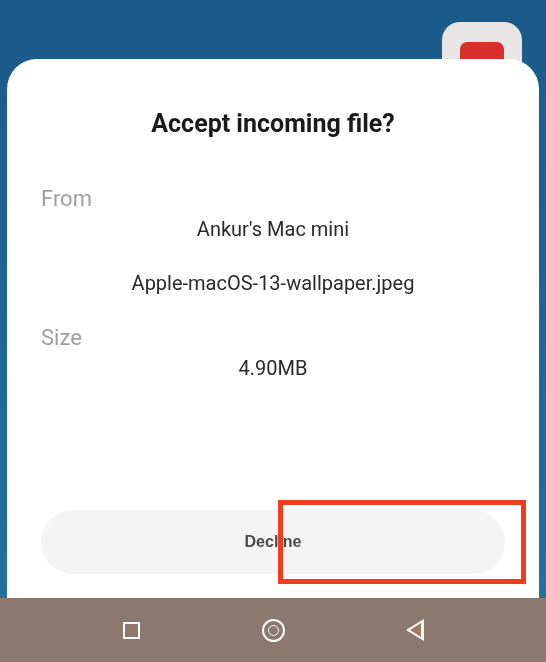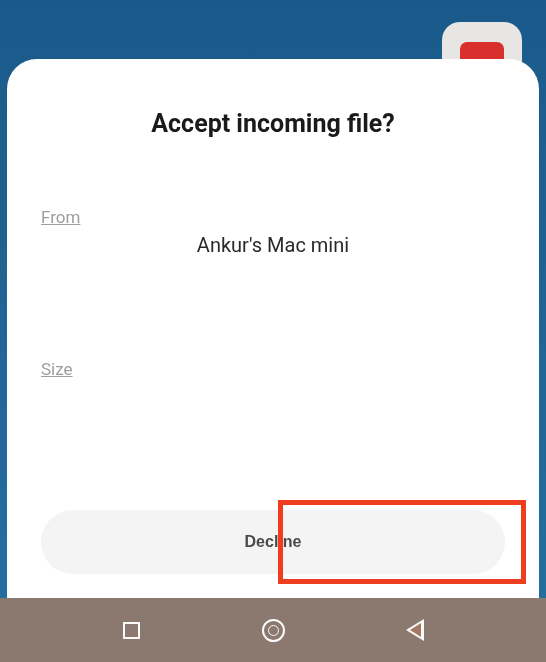--- a/index.html
+++ b/index.html
@@ -37,37 +37,35 @@
       position: absolute;
       top: 59px;
       left: 7px;
       right: 7px;
       bottom: 64px;
       background: #ffffff;
       border-radius: 30px 30px 0 0;
       padding: 50px 34px 24px 34px;
       display: flex;
       flex-direction: column;
-      gap: 21px;
     }
     .dialog-title {
       font-size: 25px;
       font-weight: 700;
       color: #1a1a1a;
       text-align: center;
       margin-bottom: 48px;
     }
     .field {
       margin-bottom: 30px;
     }
     .field-label {
-      font-size: 17px;
+      font-size: 22px;
       color: #9e9e9e;
       margin-bottom: 6px;
-      text-decoration: underline;
     }
     .field-value {
       font-size: 20px;
       color: #2a2a2a;
       text-align: center;
     }
     .spacer {
       flex: 1;
     }
     .buttons {
@@ -177,24 +175,26 @@
 
 <div class="dialog">
   <h2 class="dialog-title">Accept incoming file?</h2>
 
   <div class="field">
     <div class="field-label">From</div>
     <div class="field-value">Ankur's Mac mini</div>
   </div>
 
   <div class="field">
+    <div class="field-value">Apple-macOS-13-wallpaper.jpeg</div>
   </div>
 
   <div class="field">
     <div class="field-label">Size</div>
+    <div class="field-value">4.90MB</div>
   </div>
 
   <div class="spacer"></div>
 
   <div class="buttons">
     <button class="btn btn-decline">Decline</button>
   </div>
 </div>
 
 <div class="highlight-box highlight-accept"></div>

